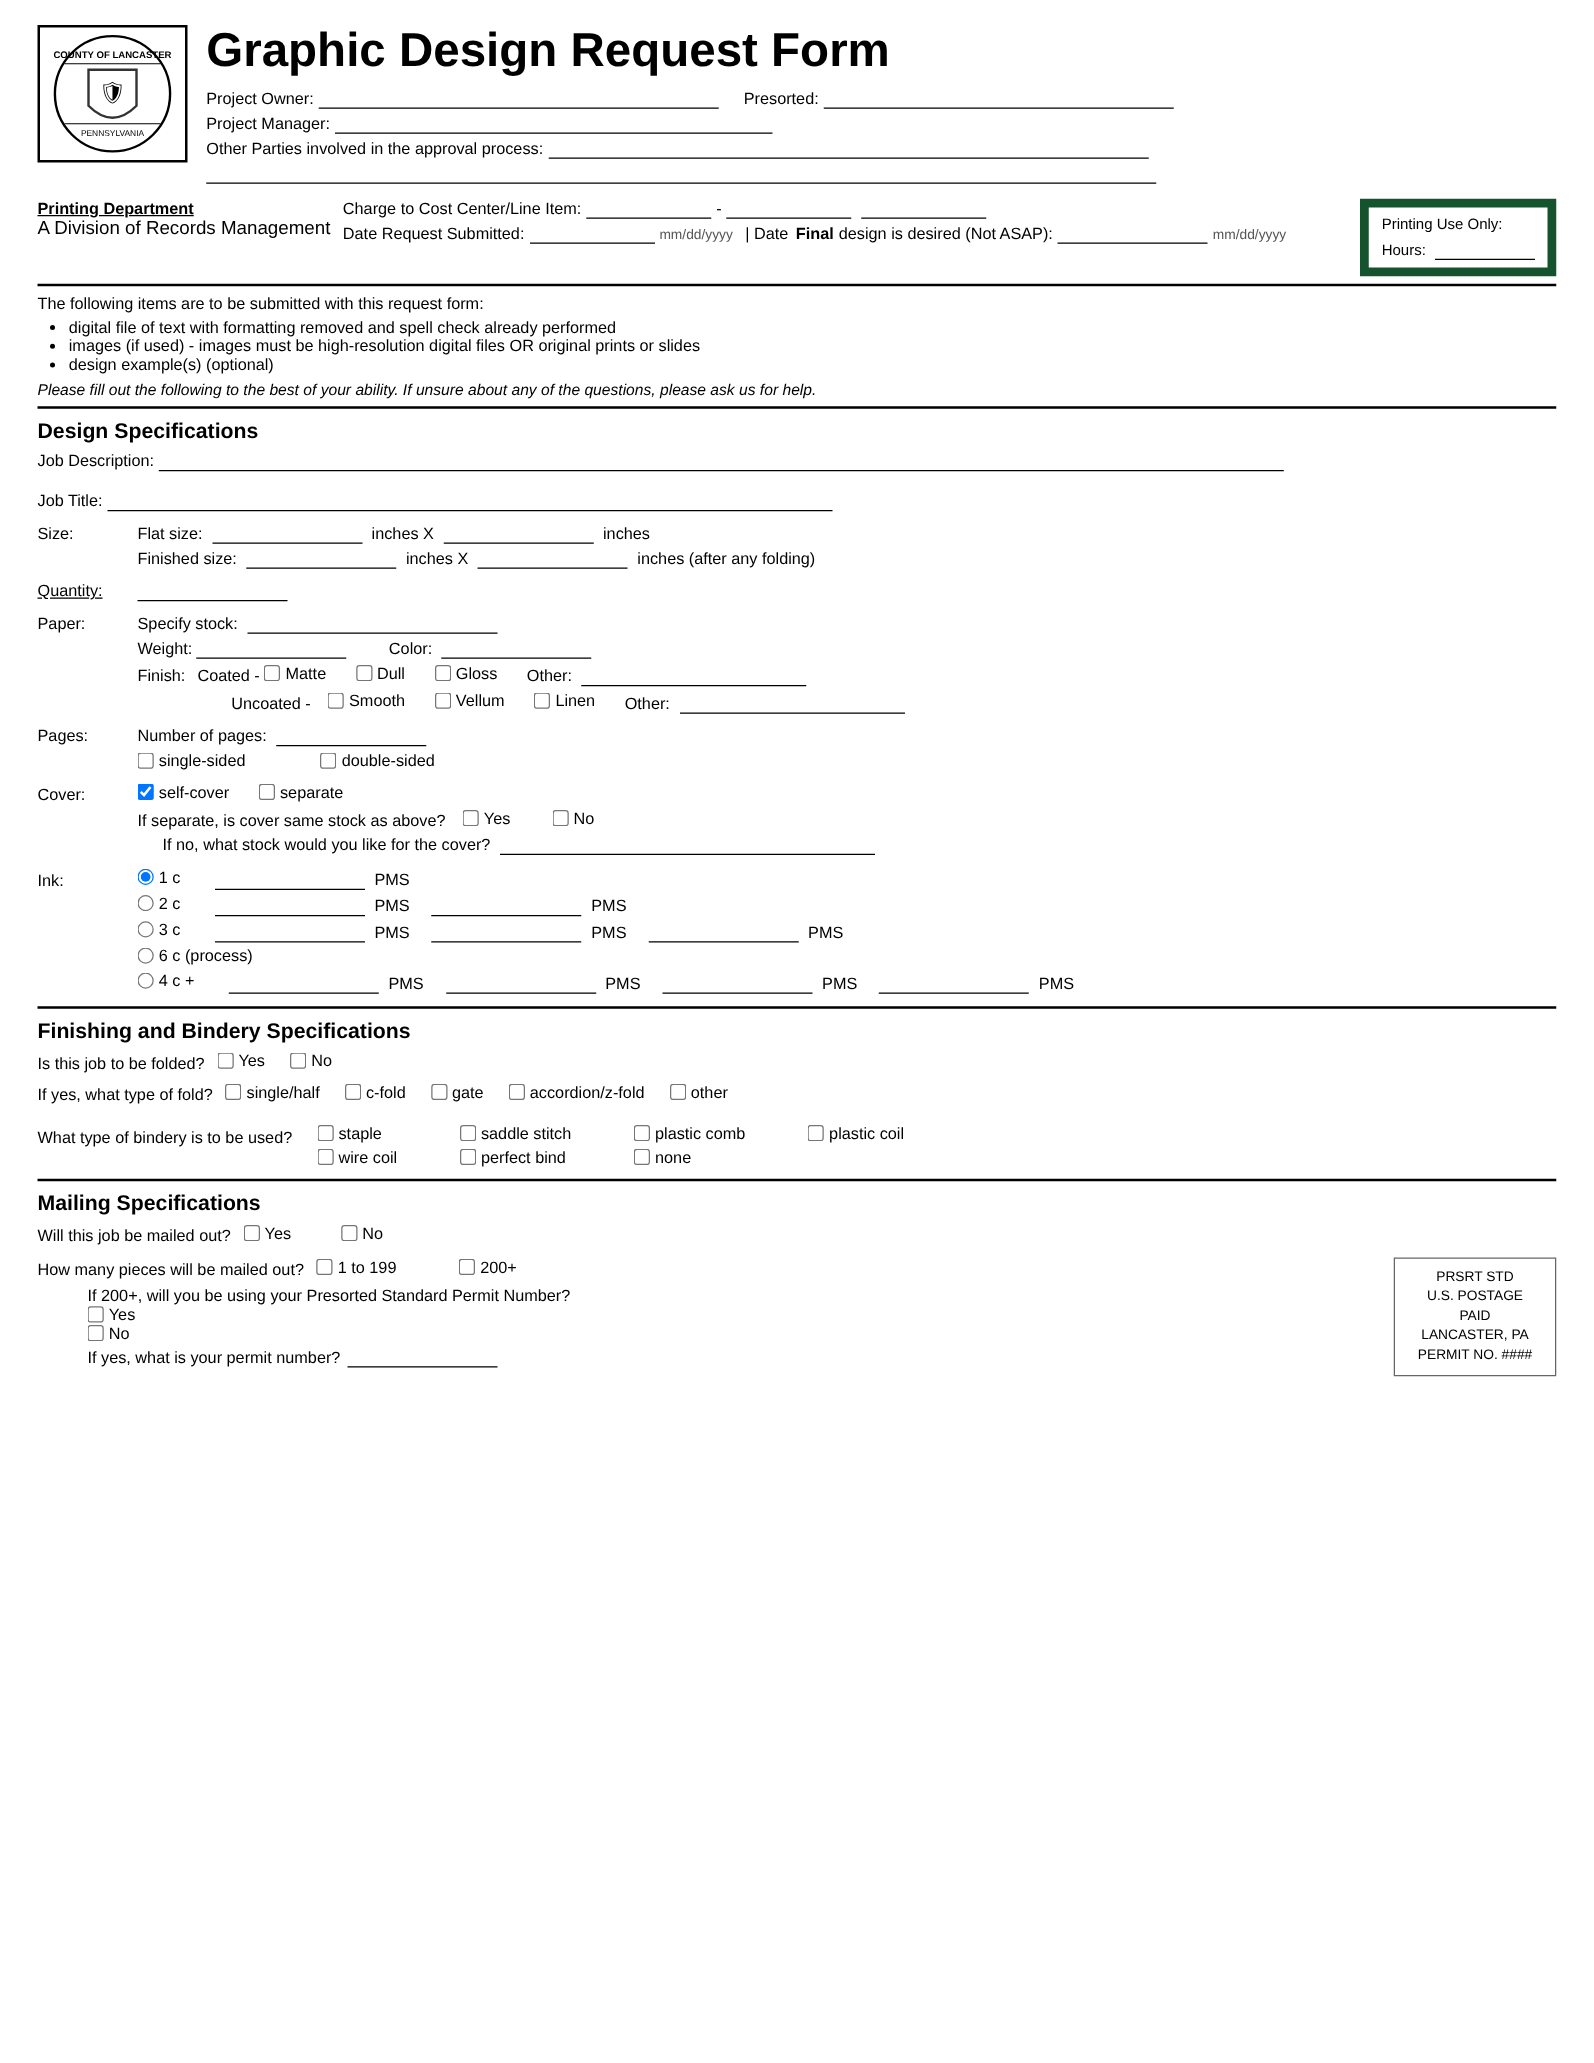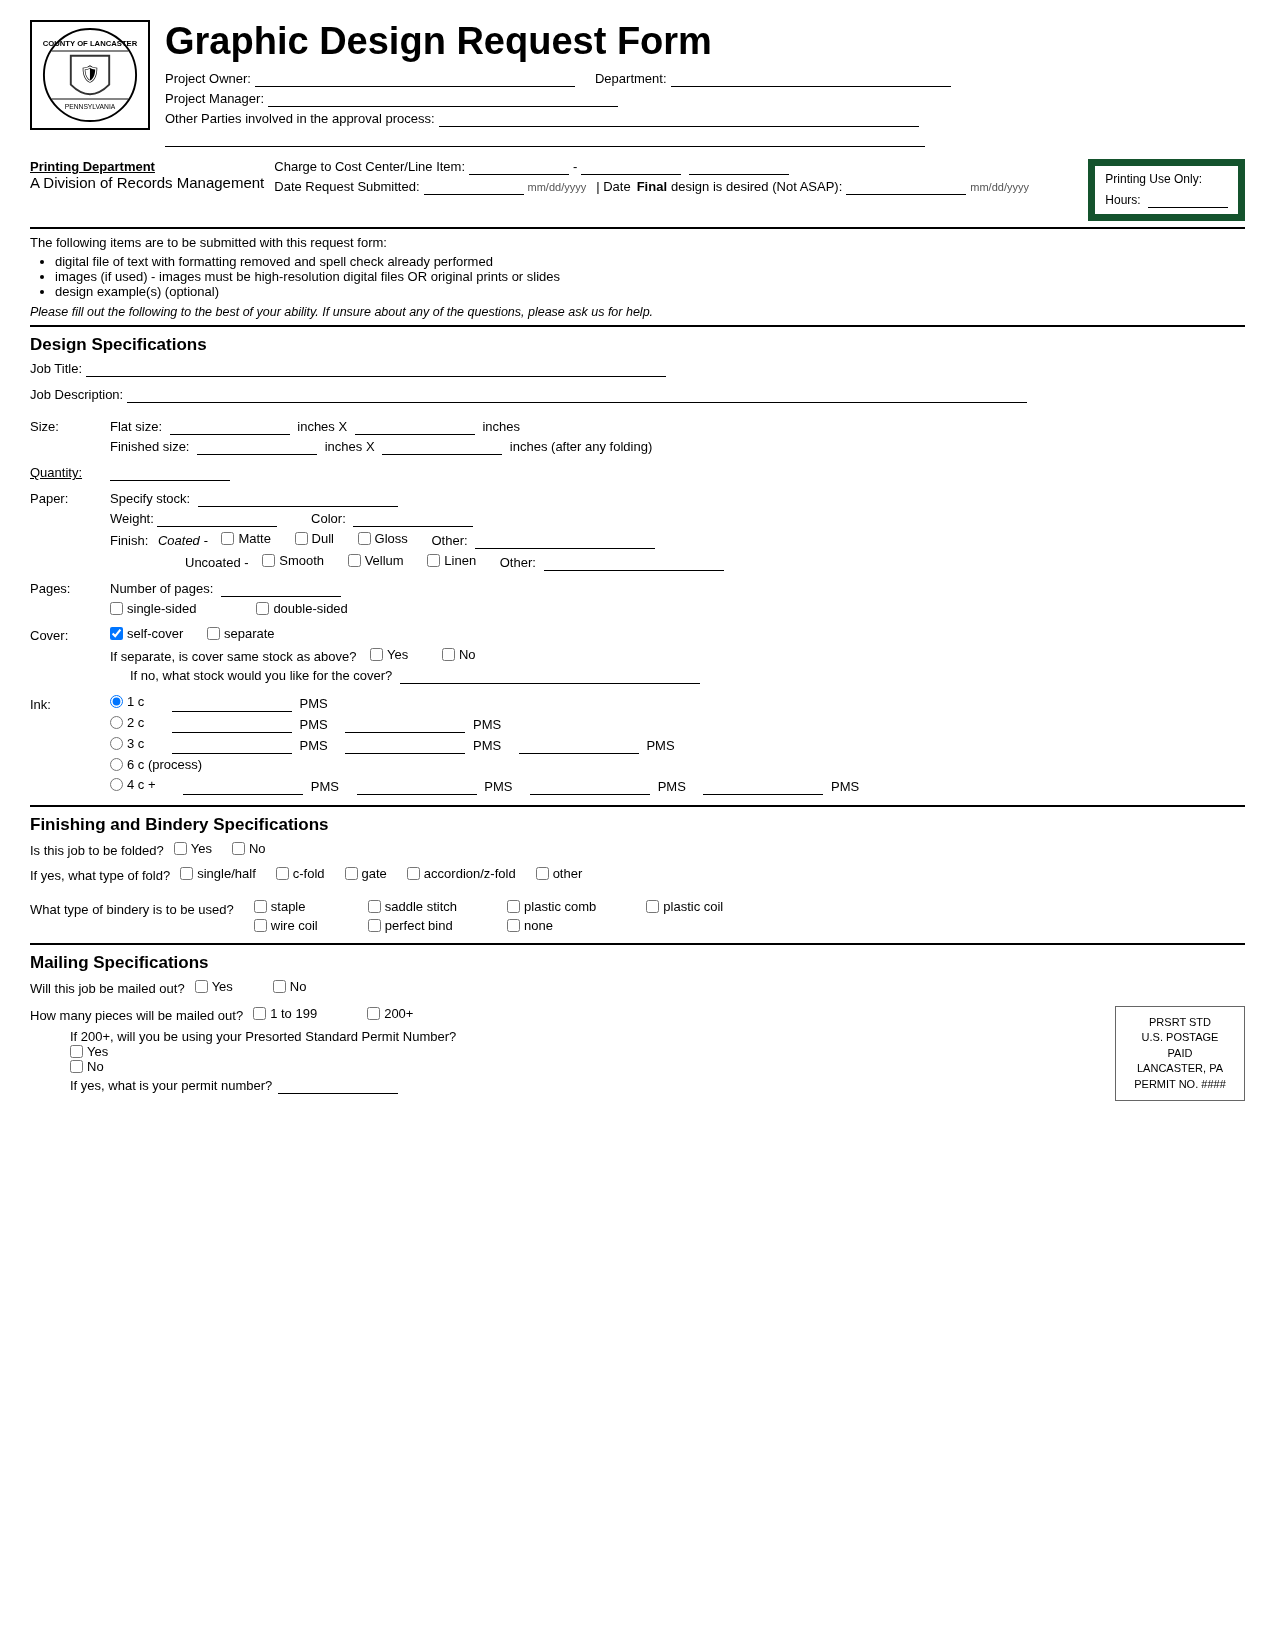--- a/index.html
+++ b/index.html
@@ -152,21 +152,21 @@
 
         <line x1="10" y1="25" x2="90" y2="25" stroke="#000" stroke-width="1"></line>
         <line x1="10" y1="75" x2="90" y2="75" stroke="#000" stroke-width="1"></line>
       </svg>
     </div>
     <div class="title-and-fields">
       <h1 class="main-title">Graphic Design Request Form</h1>
       <div class="field-line">
         <span class="field-label">Project Owner:</span>
         <input type="text" class="underline-field" style="width: 320px;">
-        <span class="field-label" style="margin-left:20px;">Department:</span>
+        <span class="field-label" style="margin-left:20px;">Presorted:</span>
         <input type="text" class="underline-field" style="width: 280px;">
       </div>
       <div class="field-line">
         <span class="field-label">Project Manager:</span>
         <input type="text" class="underline-field" style="width: 350px;">
       </div>
       <div class="field-line">
         <span class="field-label">Other Parties involved in the approval process:</span>
         <input type="text" class="underline-field" style="width: 480px;">
       </div>
@@ -222,28 +222,28 @@
       </ul>
       <div class="italic-note">Please fill out the following to the best of your ability.  If unsure about any of the questions, please ask us for help.</div>
     </div>
   </div>
 
   <hr class="section-divider">
 
   <div>
     <div class="section-title">Design Specifications</div>
 
+    <div class="row" style="margin-bottom:16px;">
+      <span class="field-label">Job Description:</span>
+      <input type="text" class="underline-field" style="width: 900px;">
+    </div>
+
     <div class="row" style="margin-bottom:10px;">
       <span class="field-label">Job Title:</span>
       <input type="text" class="underline-field" style="width: 580px;">
-    </div>
-
-    <div class="row" style="margin-bottom:16px;">
-      <span class="field-label">Job Description:</span>
-      <input type="text" class="underline-field" style="width: 900px;">
     </div>
 
     <div style="margin-bottom:10px;">
       <div class="row">
         <div class="label-col">Size:</div>
         <div>
           <span>Flat size:</span>
           <input type="text" class="underline-field" style="width: 120px; margin: 0px 4px;">
           <span>inches X</span>
           <input type="text" class="underline-field" style="width: 120px; margin: 0px 4px;">
@@ -281,21 +281,21 @@
           <span>Weight:</span>
           <input type="text" class="underline-field" style="width: 120px; margin-right: 30px;">
           <span>Color:</span>
           <input type="text" class="underline-field" style="width: 120px; margin-left: 4px;">
         </div>
       </div>
       <div class="row">
         <div class="label-col"></div>
         <div>
           <span style="margin-right:6px;">Finish:</span>
-          <span style="margin-right:10px;font-style:italic;">Coated -</span>
+          <span style="">Coated -</span>
           <label class="checkbox-item">
             <input type="checkbox" style="">
             <span>Matte</span>
           </label>
           <label class="checkbox-item">
             <input type="checkbox" style="">
             <span>Dull</span>
           </label>
           <label class="checkbox-item">
             <input type="checkbox" style="">

